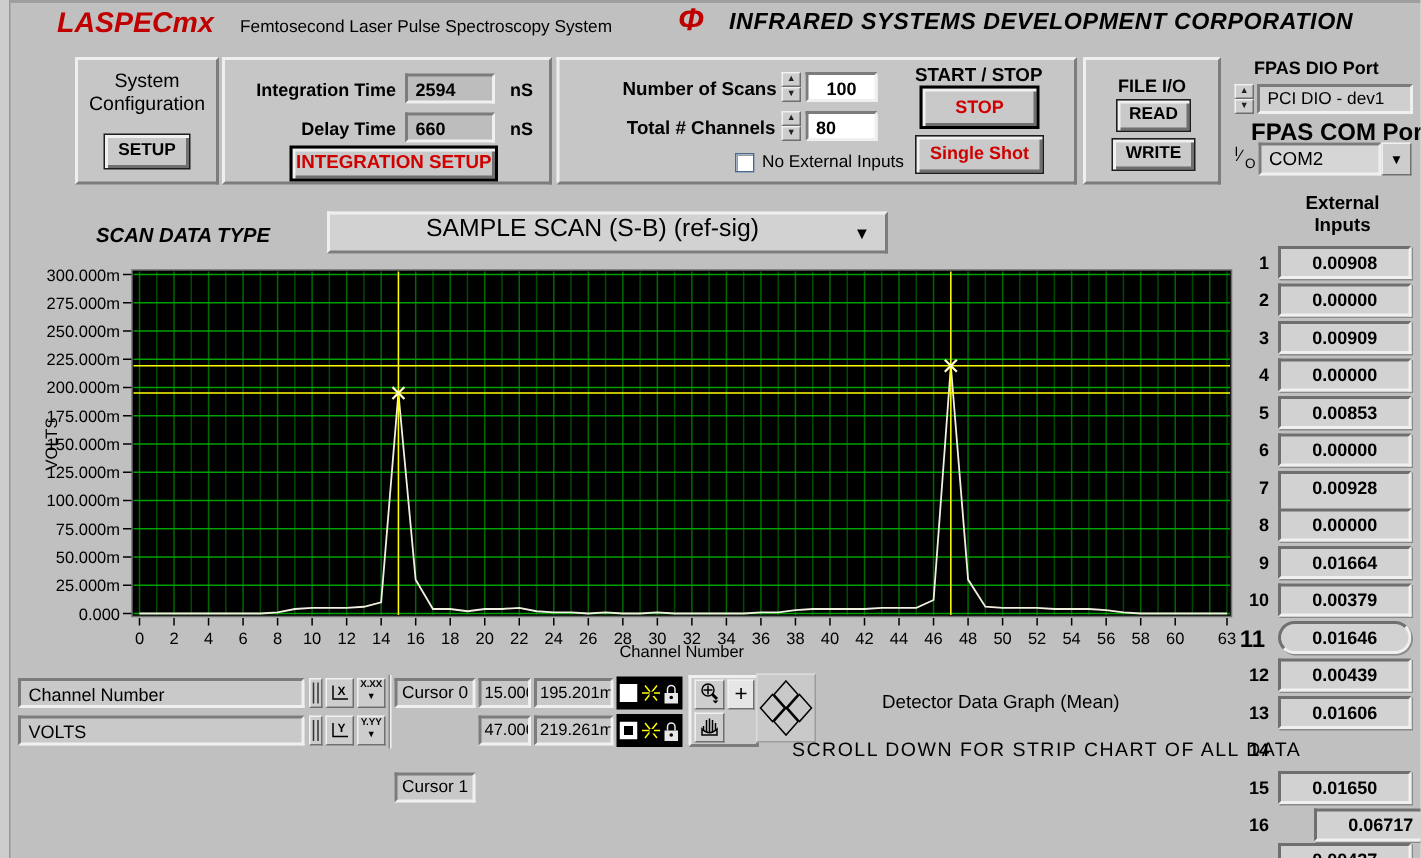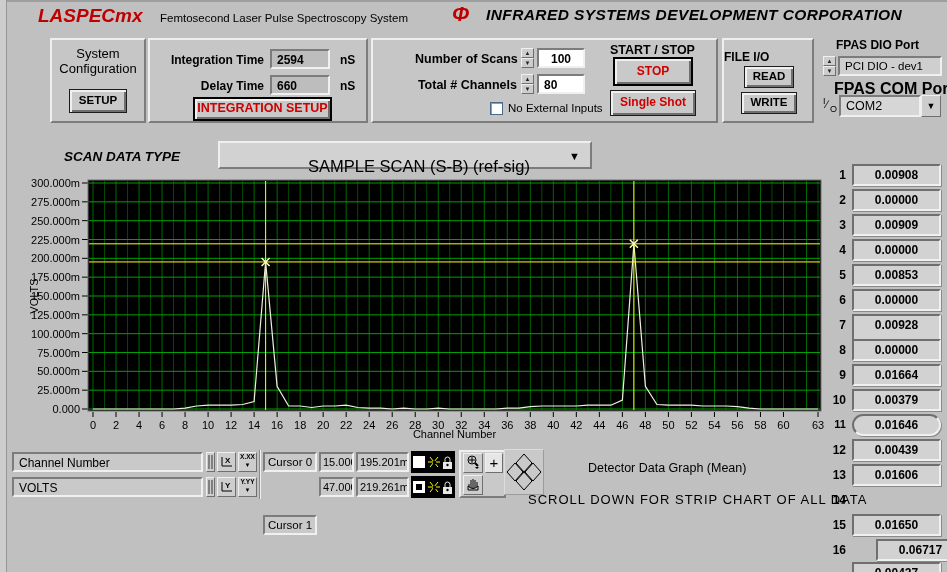--- a/index.html
+++ b/index.html
@@ -81,21 +81,21 @@
     </div>
     <div class="abs whitefield field bold" style="left:164px;top:34px;width:48px;height:20px;">80</div>
     <div class="abs checkbox" style="left:117px;top:62px;"></div>
     <div class="abs lbl" style="left:135px;top:62px;font-size:11.5px;">No External Inputs</div>
     <div class="abs lbl bold" style="left:237px;top:3px;width:84px;font-size:12.5px;text-align:center;">START / STOP</div>
     <div class="abs btn redtext thickframe" style="left:240px;top:17px;width:80px;height:29px;font-size:12px;line-height:24px;">STOP</div>
     <div class="abs btn redtext" style="left:237px;top:50px;width:86px;height:26px;font-size:12px;line-height:23px;">Single Shot</div>
   </div>
 
   <div class="abs raised" style="left:722px;top:38px;width:92px;height:85px;">
-    <div class="abs lbl bold" style="left:0;top:10px;width:88px;font-size:12px;">FILE I/O</div>
+    <div class="abs lbl bold" style="left:0;top:10px;width:88px;font-size:12px;text-align:center;">FILE I/O</div>
     <div class="abs btn" style="left:20px;top:26px;width:50px;height:22px;font-size:11.5px;line-height:18px;">READ</div>
     <div class="abs btn" style="left:17px;top:52px;width:56px;height:22px;font-size:11.5px;line-height:18px;">WRITE</div>
   </div>
 
   <div class="abs lbl bold" style="left:836px;top:38px;font-size:12px;">FPAS DIO Port</div>
   <div class="abs spin" style="left:823px;top:56px;">
     <div>▲</div>
     <div>▼</div>
   </div>
   <div class="abs sunken field" style="left:838px;top:56px;width:104px;height:20px;background:#cfcfcf;font-size:11.5px;">PCI DIO - dev1</div>
@@ -103,21 +103,21 @@
   <div class="abs" style="left:822px;top:96px;width:17px;height:22px;">
     <span class="abs lbl" style="left:1px;top:0;font-size:9px;">I</span>
     <span class="abs lbl" style="left:4px;top:2px;font-size:11px;">∕</span>
     <span class="abs lbl" style="left:8px;top:8px;font-size:9px;">O</span>
   </div>
   <div class="abs sunken field" style="left:839px;top:95px;width:82px;height:22px;background:#d6d6d6;font-size:12.5px;">COM2</div>
   <div class="abs palettebtn" style="left:921px;top:95px;width:20px;height:22px;font-size:9px;line-height:20px;"><span>▼</span></div>
 
   <div class="abs lbl bold ital" style="left:64px;top:149px;font-size:13.5px;">SCAN DATA TYPE</div>
   <div class="abs raised" style="left:218px;top:141px;width:374px;height:28px;background:#d2d2d2;cursor:pointer;">
-    <div class="abs lbl" style="left:0;top:14px;width:350px;font-size:16.5px;text-align:center;margin-left:24px;">SAMPLE SCAN (S-B) (ref-sig)</div>
+    <div class="abs lbl" style="left:0;top:0;width:350px;font-size:16.5px;text-align:center;">SAMPLE SCAN (S-B) (ref-sig)</div>
     <div class="abs" style="right:10px;top:7px;font-size:11px;">▼</div>
   </div>
 
   <svg id="graph-svg" class="abs" style="left:8px;top:172px;" width="817" height="272" viewBox="0 0 817 272">
       <rect x="80" y="8" width="733" height="231" fill="#000000"></rect>
       <line x1="85" y1="9" x2="85" y2="238" stroke="#006a00" stroke-width="1"></line>
       <line x1="96.5079365079365" y1="9" x2="96.5079365079365" y2="238" stroke="#004b00" stroke-width="1"></line>
       <line x1="108.01587301587301" y1="9" x2="108.01587301587301" y2="238" stroke="#006a00" stroke-width="1"></line>
       <line x1="119.52380952380952" y1="9" x2="119.52380952380952" y2="238" stroke="#004b00" stroke-width="1"></line>
       <line x1="131.03174603174602" y1="9" x2="131.03174603174602" y2="238" stroke="#006a00" stroke-width="1"></line>
@@ -395,20 +395,24 @@
         <polygon points="19,22 27,31 19,40 11,31"></polygon>
         <polygon points="10,13 18,22 10,31 2,22"></polygon>
         <polygon points="28,13 36,22 28,31 20,22"></polygon>
       </g>
     </svg>
   </div>
 
   <div class="abs lbl" style="left:588px;top:461px;font-size:12.5px;">Detector Data Graph (Mean)</div>
   <div class="abs lbl" style="left:528px;top:492px;font-size:13px;letter-spacing:1px;">SCROLL DOWN FOR STRIP CHART OF ALL DATA</div>
 
+  <div class="abs lbl bold" style="left:845px;top:128px;width:100px;font-size:12.5px;text-align:center;line-height:15px;">
+    <span>External</span><br>
+    <span>Inputs</span>
+  </div>
   <div id="ext-inputs">
       <div class="abs lbl bold" style="left: 824px; top: 168px; width: 22px; font-size: 12px; text-align: right;">1</div>
       <div class="abs extbox" style="left: 852px; top: 164px; width: 89px; height: 22px;">0.00908</div>
       <div class="abs lbl bold" style="left: 824px; top: 193px; width: 22px; font-size: 12px; text-align: right;">2</div>
       <div class="abs extbox" style="left: 852px; top: 189px; width: 89px; height: 22px;">0.00000</div>
       <div class="abs lbl bold" style="left: 824px; top: 218px; width: 22px; font-size: 12px; text-align: right;">3</div>
       <div class="abs extbox" style="left: 852px; top: 214px; width: 89px; height: 22px;">0.00909</div>
       <div class="abs lbl bold" style="left: 824px; top: 243px; width: 22px; font-size: 12px; text-align: right;">4</div>
       <div class="abs extbox" style="left: 852px; top: 239px; width: 89px; height: 22px;">0.00000</div>
       <div class="abs lbl bold" style="left: 824px; top: 268px; width: 22px; font-size: 12px; text-align: right;">5</div>
@@ -416,21 +420,21 @@
       <div class="abs lbl bold" style="left: 824px; top: 293px; width: 22px; font-size: 12px; text-align: right;">6</div>
       <div class="abs extbox" style="left: 852px; top: 289px; width: 89px; height: 22px;">0.00000</div>
       <div class="abs lbl bold" style="left: 824px; top: 318px; width: 22px; font-size: 12px; text-align: right;">7</div>
       <div class="abs extbox" style="left: 852px; top: 314px; width: 89px; height: 38px;">0.00928</div>
       <div class="abs lbl bold" style="left: 824px; top: 343px; width: 22px; font-size: 12px; text-align: right;">8</div>
       <div class="abs extbox" style="left: 852px; top: 339px; width: 89px; height: 22px;">0.00000</div>
       <div class="abs lbl bold" style="left: 824px; top: 368px; width: 22px; font-size: 12px; text-align: right;">9</div>
       <div class="abs extbox" style="left: 852px; top: 364px; width: 89px; height: 22px;">0.01664</div>
       <div class="abs lbl bold" style="left: 824px; top: 393px; width: 22px; font-size: 12px; text-align: right;">10</div>
       <div class="abs extbox" style="left: 852px; top: 389px; width: 89px; height: 22px;">0.00379</div>
-      <div class="abs lbl bold" style="left: 824px; top: 418px; width: 22px; font-size: 11px; text-align: right;">11</div>
+      <div class="abs lbl bold" style="left: 824px; top: 418px; width: 22px; font-size: 16px; text-align: center;">11</div>
       <div class="abs extbox" style="left: 852px; top: 414px; width: 89px; height: 22px; border-radius: 11px;">0.01646</div>
       <div class="abs lbl bold" style="left: 824px; top: 443px; width: 22px; font-size: 12px; text-align: right;">12</div>
       <div class="abs extbox" style="left: 852px; top: 439px; width: 89px; height: 22px;">0.00439</div>
       <div class="abs lbl bold" style="left: 824px; top: 468px; width: 22px; font-size: 12px; text-align: right;">13</div>
       <div class="abs extbox" style="left: 852px; top: 464px; width: 89px; height: 22px;">0.01606</div>
       <div class="abs lbl bold" style="left: 824px; top: 493px; width: 22px; font-size: 12px; text-align: right;">14</div>
       <div class="abs extbox" style="left: 852px; top: 514px; width: 89px; height: 22px; margin-top: 48px;">0.00427</div>
       <div class="abs lbl bold" style="left: 824px; top: 518px; width: 22px; font-size: 12px; text-align: right;">15</div>
       <div class="abs extbox" style="left: 852px; top: 514px; width: 89px; height: 22px;">0.01650</div>
       <div class="abs lbl bold" style="left: 824px; top: 543px; width: 22px; font-size: 12px; text-align: right;">16</div>

